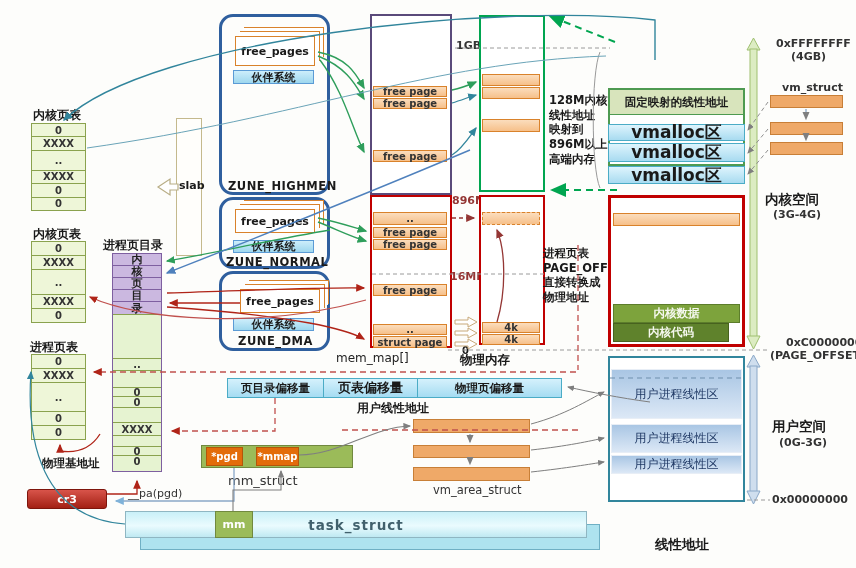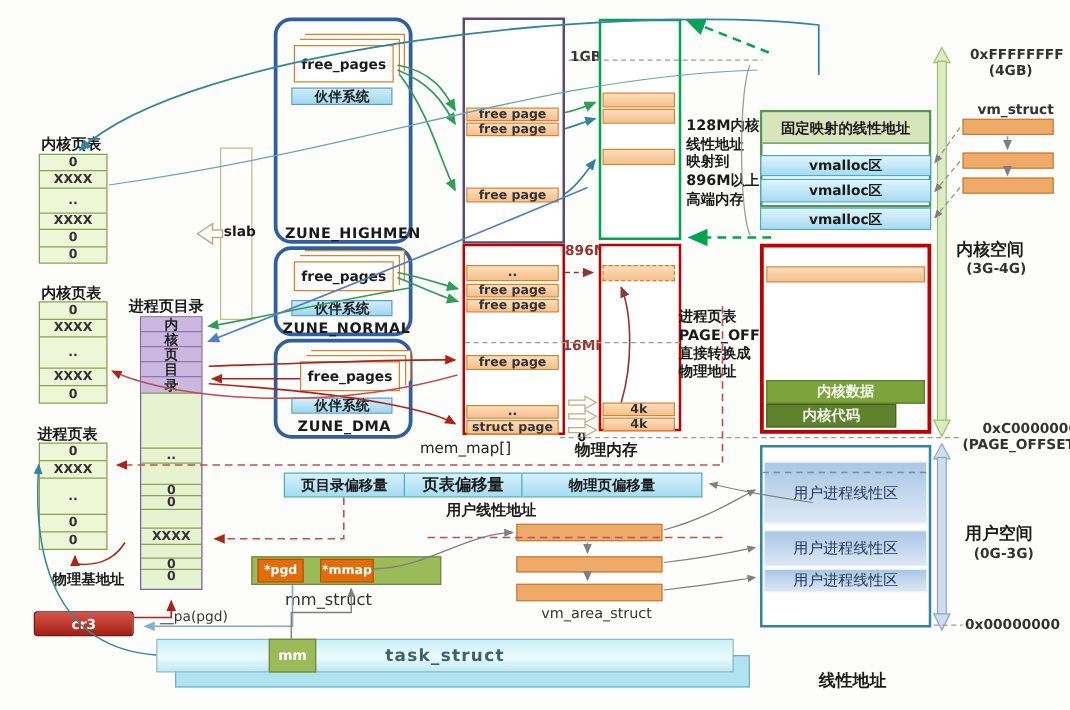--- a/index.html
+++ b/index.html
@@ -22,21 +22,21 @@
   .buddy{background:linear-gradient(180deg,#cdeefb,#9ed7ee);border:1px solid #5b9bd5;display:flex;align-items:center;justify-content:center;
          font-size:11px;font-weight:bold;}
   .zlabel{font-size:11.5px;font-weight:bold;letter-spacing:.5px;text-align:center;}
   
   .ocell{background:linear-gradient(180deg,#fbddbd,#f6c08a);border:1.4px solid #d9822b;display:flex;align-items:center;justify-content:center;
          font-size:10px;font-weight:bold;color:#333;}
   .obar{background:#efa968;border:1px solid #c87f37;}
   
   .greenbar{background:#d8e4bc;border:1.6px solid #4e9a51;display:flex;align-items:center;justify-content:center;font-size:11.5px;font-weight:bold;}
   .vmalloc{background:linear-gradient(180deg,#def4fd,#a8dbf0);border:1.4px solid #4bacc6;display:flex;align-items:center;justify-content:center;
-           font-size:11px;font-weight:bold;}
+           font-size:17px;font-weight:bold;}
   .userbar{background:linear-gradient(180deg,#a9c6e4,#dce8f6);border:1px solid #e8eef6;display:flex;align-items:center;justify-content:center;
            font-size:12px;font-weight:normal;color:#1f3864;}
   .note{font-size:11.5px;font-weight:bold;line-height:1.28;white-space:nowrap;}
   .addr{font-size:11px;font-weight:bold;color:#333;white-space:nowrap;}
   .redmark{font-size:11px;font-weight:bold;color:#943634;white-space:nowrap;}
   svg{position:absolute;left:0;top:0;pointer-events:none;}
 </style>
 </head>
 <body>
 
@@ -157,21 +157,21 @@
   <div class="abs" style="left:608px;top:46px;width:137px;height:78px;border:2px solid #4e9a51;background:#fff;margin-top:42px;">
     <div class="greenbar" style="height:24px;border:none;border-bottom:1.4px solid #4e9a51;">固定映射的线性地址</div>
   </div>
   <div class="abs vmalloc" style="left:608px;top:124px;width:137px;height:17px;">vmalloc区</div>
   <div class="abs vmalloc" style="left:608px;top:143px;width:137px;height:19px;">vmalloc区</div>
   <div class="abs vmalloc" style="left:608px;top:166px;width:137px;height:18px;">vmalloc区</div>
 
   <div class="abs" style="left:608px;top:195px;width:137px;height:152px;border:3px solid #c00000;background:#fff;">
     <div class="abs" style="left:2px;top:15px;width:127px;height:13px;background:linear-gradient(180deg,#fbddbd,#f6c08a);border:1px solid #d9822b;"></div>
     <div class="abs" style="left:2px;top:106px;width:127px;height:19px;background:#7da33c;border:1px solid #5c7d2b;display:flex;align-items:center;justify-content:center;color:#f5f8ee;font-size:11.5px;font-weight:bold;">内核数据</div>
-    <div class="abs" style="left:2px;top:125px;width:104px;height:19px;background:#5f822c;border:1px solid #47621f;display:flex;align-items:center;justify-content:center;color:#f5f8ee;font-size:11.5px;font-weight:bold;">内核代码</div>
+    <div class="abs" style="left:2px;top:125px;width:116px;height:19px;background:#5f822c;border:1px solid #47621f;display:flex;align-items:center;justify-content:center;color:#f5f8ee;font-size:11.5px;font-weight:bold;">内核代码</div>
   </div>
 
   <div class="abs addr" style="left:776px;top:37px;">0xFFFFFFFF</div>
   <div class="abs addr" style="left:791px;top:50px;">(4GB)</div>
   <div class="abs lbl" style="left:765px;top:191px;font-size:13.5px;">内核空间</div>
   <div class="abs addr" style="left:773px;top:208px;">(3G-4G)</div>
   <div class="abs addr" style="left:786px;top:336px;">0xC0000000</div>
   <div class="abs addr" style="left:770px;top:349px;">(PAGE_OFFSET)</div>
   <div class="abs lbl" style="left:772px;top:418px;font-size:13.5px;">用户空间</div>
   <div class="abs addr" style="left:779px;top:436px;">(0G-3G)</div>

